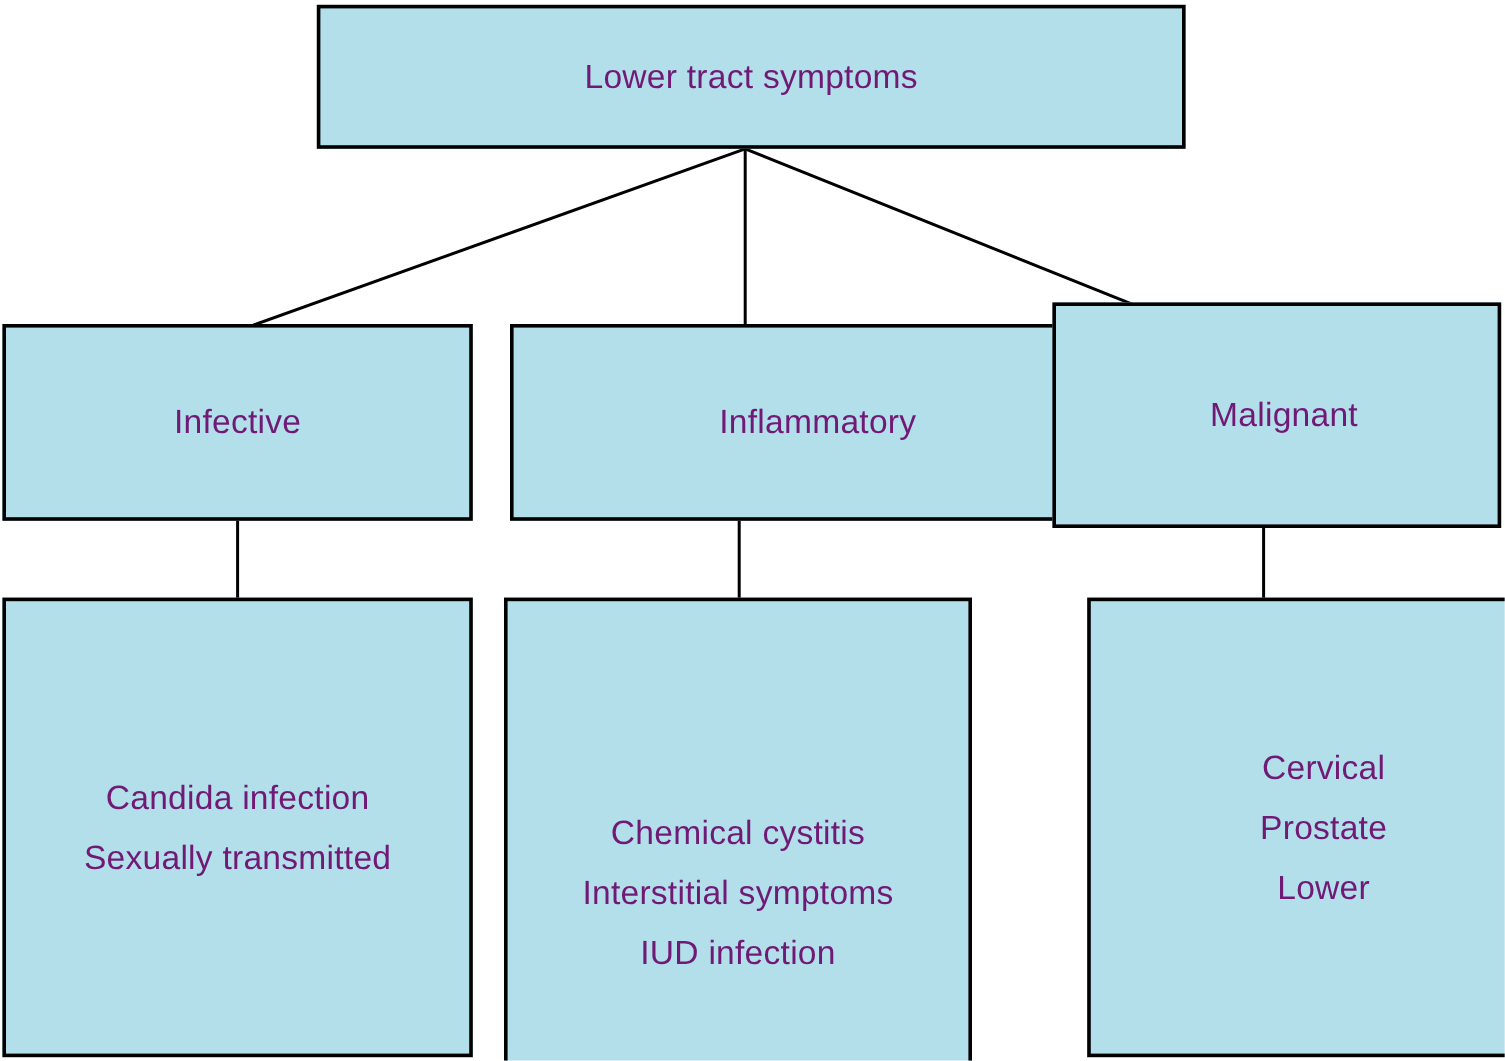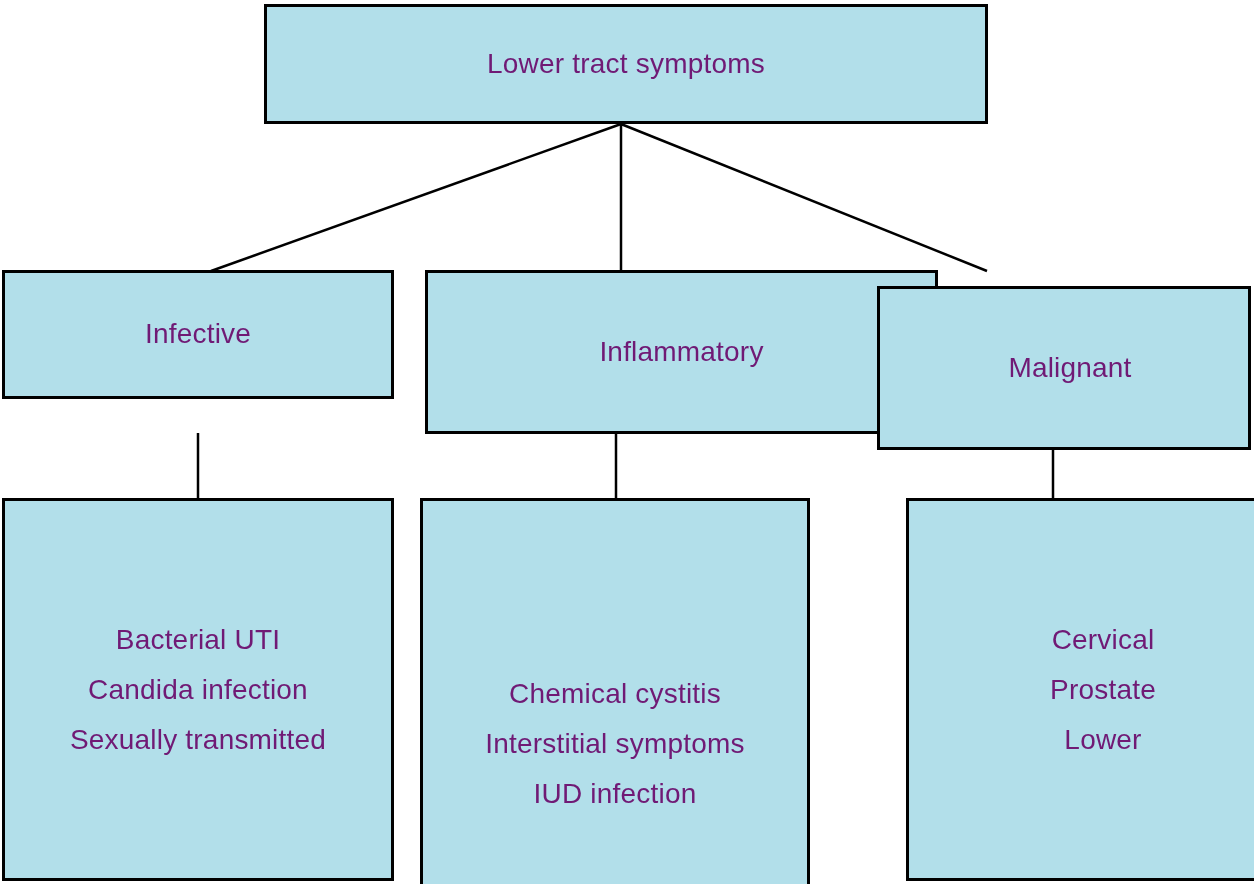--- a/index.html
+++ b/index.html
@@ -47,23 +47,23 @@
     gap: 0;
   }
   .detail-list .item {
     font-size: 28px;
     line-height: 50px;
     text-align: center;
     letter-spacing: 0.2px;
   }
   
   #root-box        { left: 264px; top: 4px;   width: 724px; height: 120px; }
-  #infective-box   { left: 2px;   top: 270px; width: 392px; height: 129px; }
+  #infective-box   { left: 2px;   top: 270px; width: 392px; height: 164px; }
   #inflammatory-box{ left: 425px; top: 270px; width: 513px; height: 164px; }
-  #malignant-box   { left: 877px; top: 286px; width: 374px; height: 164px; padding-left: 12px; }
+  #malignant-box   { left: 877px; top: 252px; width: 374px; height: 188px; padding-left: 12px; }
   #infective-detail-box    { left: 2px;   top: 498px; width: 392px; height: 383px; }
   #inflammatory-detail-box { left: 420px; top: 498px; width: 390px; height: 492px; }
   #malignant-detail-box    { left: 906px; top: 498px; width: 394px; height: 383px; }
 </style>
 </head>
 <body>
 
 <div id="canvas" style="--box-fill: #B2DFEA; --box-border: #000000; --bg: #FFFFFF;">
 
   <svg id="connectors" viewBox="0 0 1254 884" xmlns="http://www.w3.org/2000/svg">
@@ -84,21 +84,20 @@
   </div>
   <div class="node" id="inflammatory-box">
     <span class="label">Inflammatory</span>
   </div>
   <div class="node" id="malignant-box">
     <span class="label">Malignant</span>
   </div>
 
   <div class="node" id="infective-detail-box">
     <div class="detail-list">
-      <div class="item">Bacterial UTI</div>
       <div class="item">Candida infection</div>
       <div class="item">Sexually transmitted</div>
     </div>
   </div>
   <div class="node" id="inflammatory-detail-box">
     <div class="detail-list">
       <div class="item">Chemical cystitis</div>
       <div class="item">Interstitial symptoms</div>
       <div class="item">IUD infection</div>
     </div>

